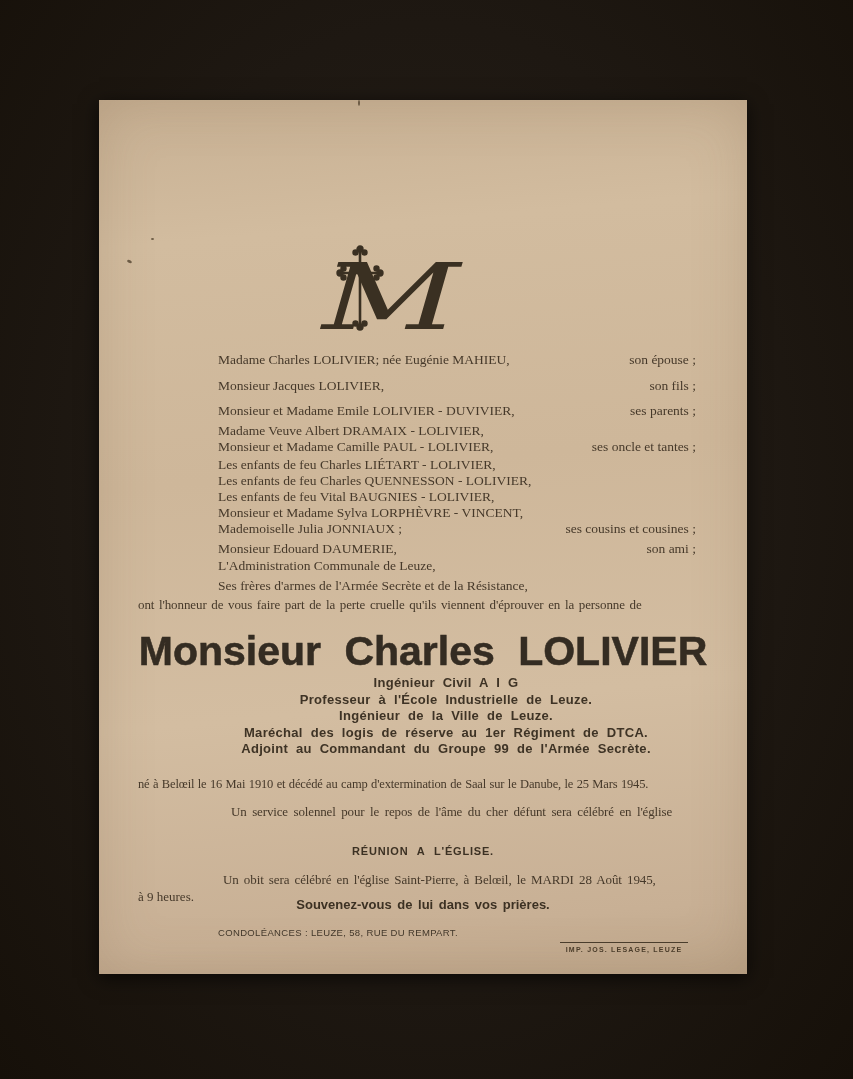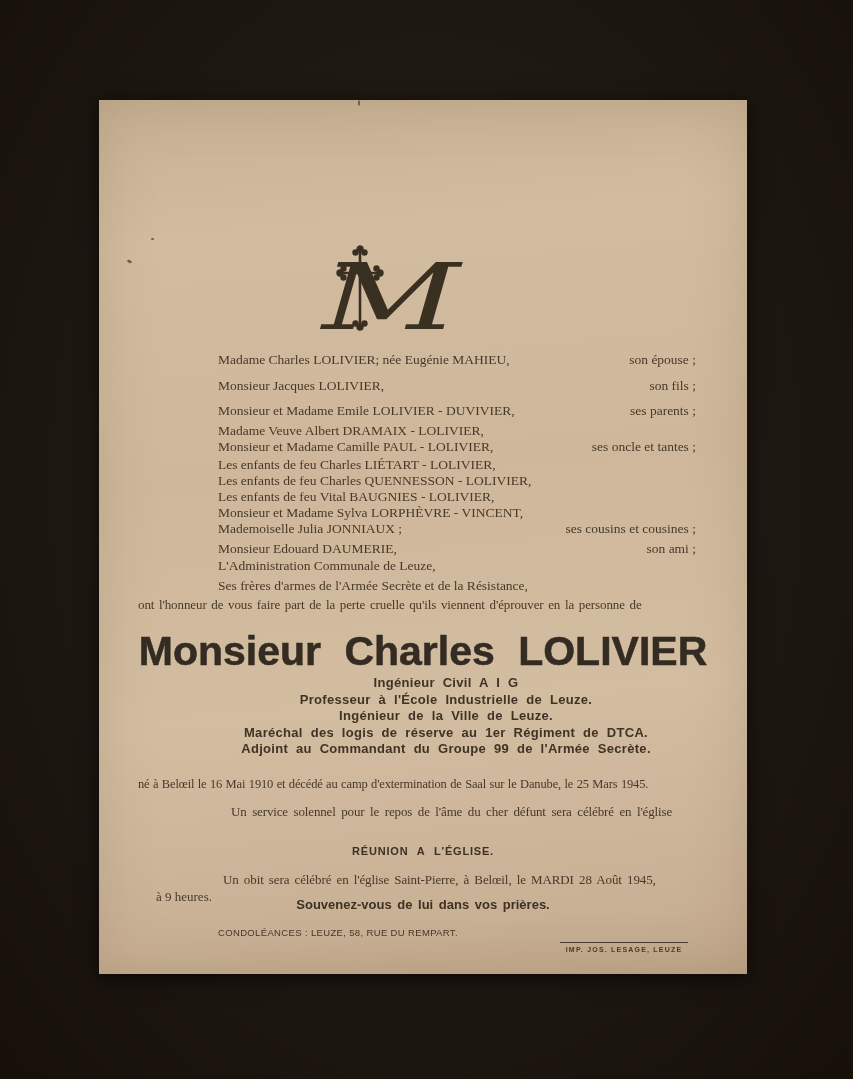--- a/index.html
+++ b/index.html
@@ -40,21 +40,21 @@
 
   .service{position:absolute;left:39px;top:703px;width:578px;font-size:13px;line-height:17px;margin-left:8px;}
   .service .l1{display:block;text-indent:85px;white-space:nowrap;word-spacing:2.5px;letter-spacing:-0.15px;}
   .service .l2{display:block;white-space:nowrap;}
 
   .reunion{position:absolute;left:0;right:0;top:745px;text-align:center;
            font-size:11px;font-weight:700;letter-spacing:0.8px;word-spacing:5px;}
 
   .obit{position:absolute;left:39px;top:771px;width:578px;font-size:13px;line-height:17px;}
   .obit .l1{display:block;text-indent:85px;white-space:nowrap;word-spacing:2px;letter-spacing:-0.1px;}
-  .obit .l2{display:block;white-space:nowrap;margin-left:18px;}
+  .obit .l2{display:block;white-space:nowrap;}
 
   .prayer{position:absolute;left:0;right:0;top:797px;text-align:center;
           font-size:13px;font-weight:700;word-spacing:2px;}
 
   .condolences{position:absolute;left:119px;top:827px;font-size:9.5px;
                letter-spacing:0.35px;white-space:nowrap;color:#42372a;}
 
   .printer{position:absolute;left:461px;top:842px;width:128px;
            border-top:1px solid #4a3d2c;padding-top:3px;text-align:center;
            font-size:7px;font-weight:700;letter-spacing:1.2px;white-space:nowrap;color:#4a3c2a;}

